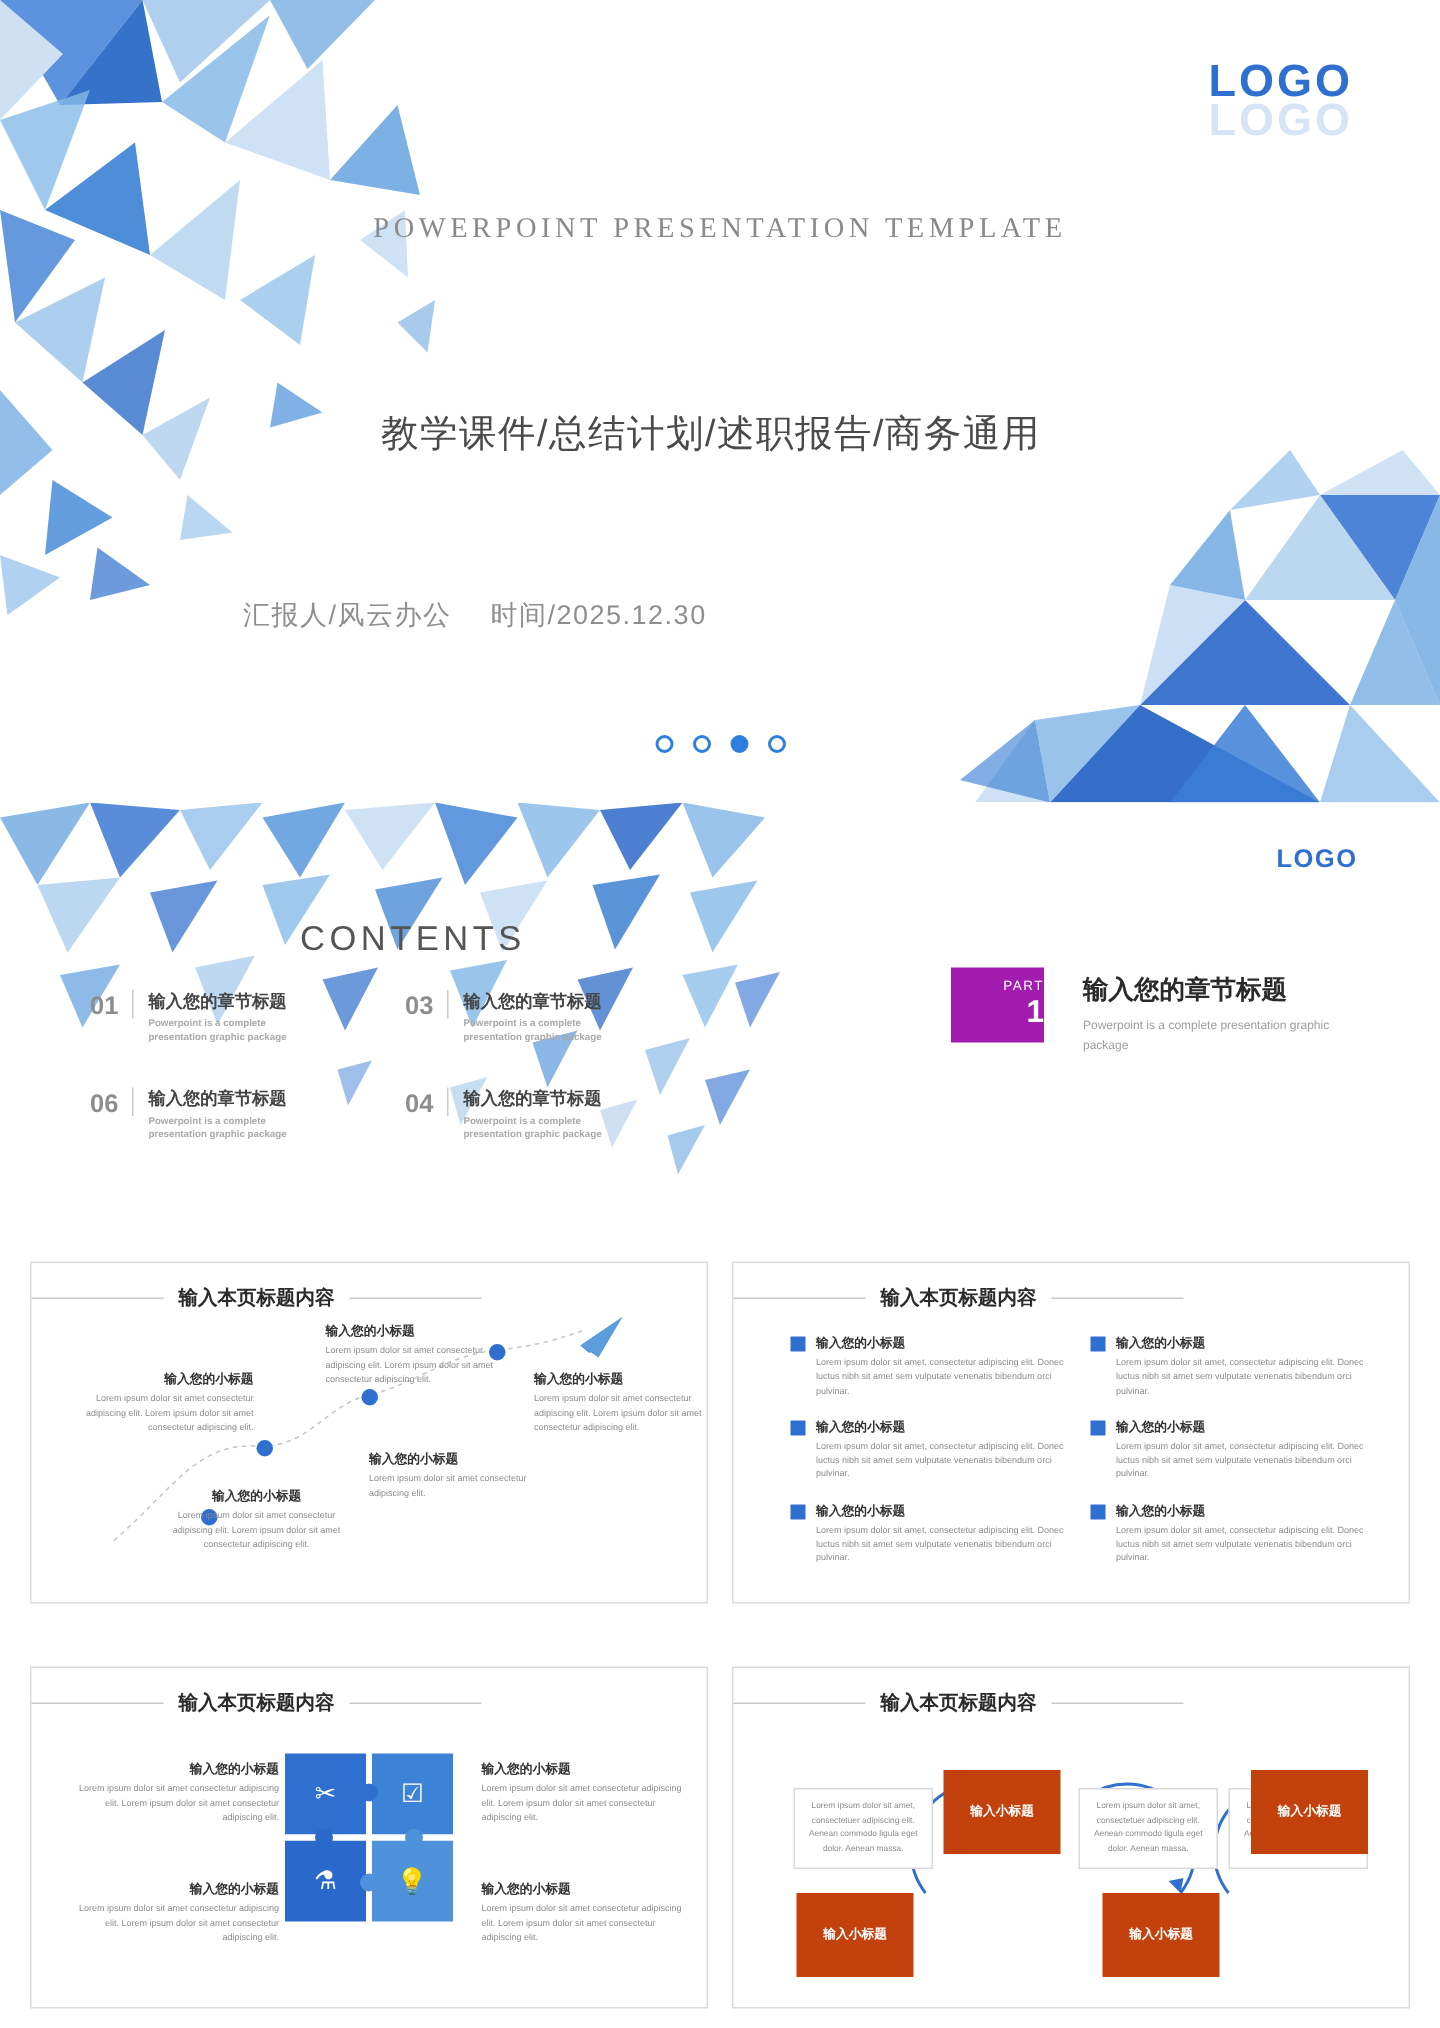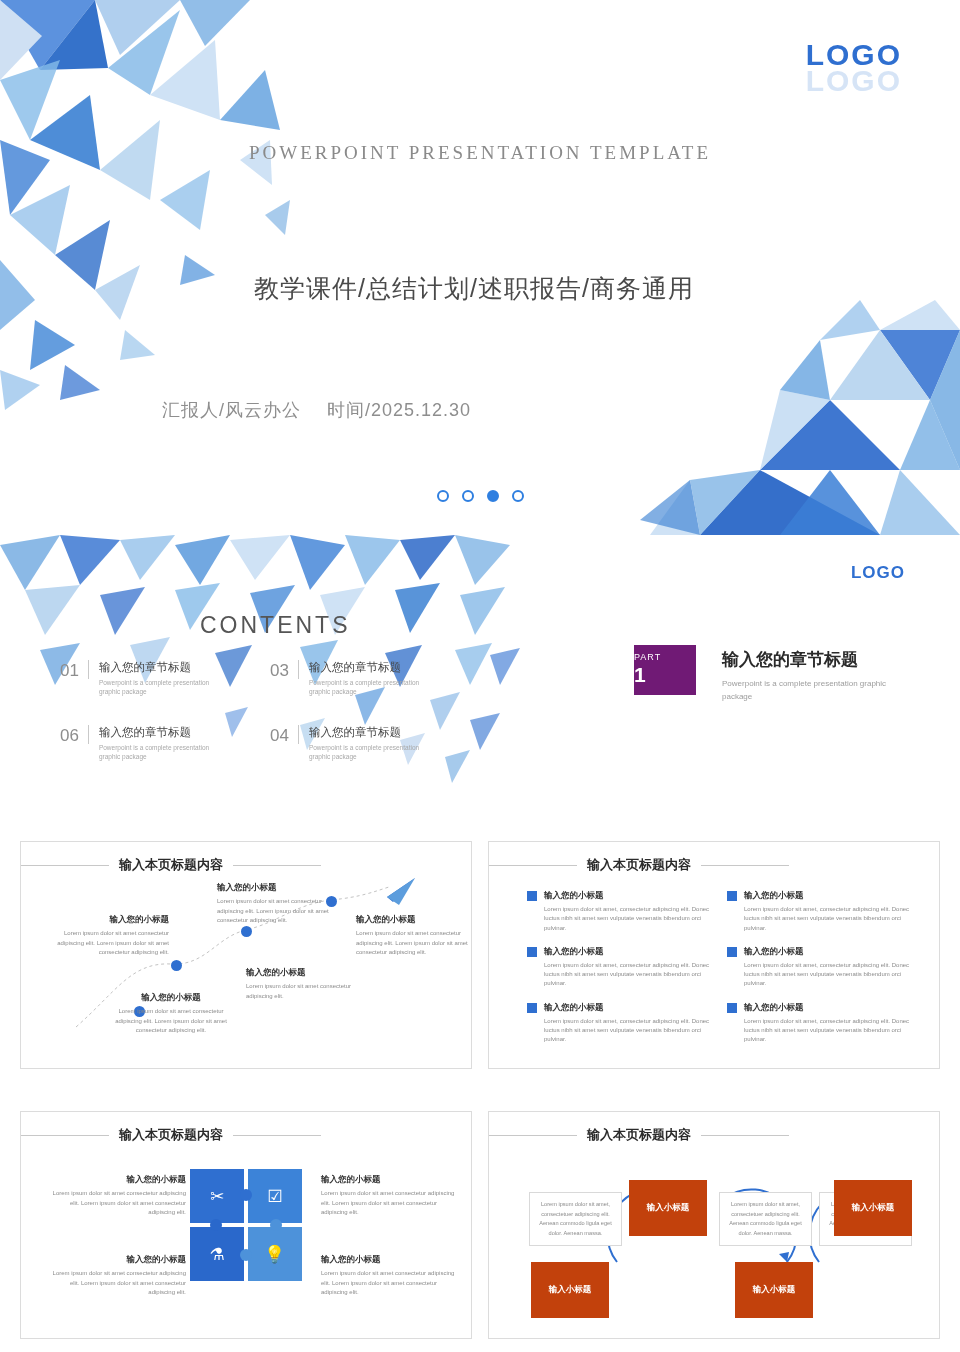--- a/index.html
+++ b/index.html
@@ -20,25 +20,25 @@
   .dots{position:absolute;left:0;right:0;top:490px;display:flex;justify-content:center;gap:13px;}
   .dot{width:12px;height:12px;border-radius:50%;border:2px solid #2f7fe0;box-sizing:border-box;}
   .dot.filled{background:#2f7fe0;}
 
   
   .slide-contents{position:absolute;left:0;top:535px;width:960px;height:285px;background:#fff;overflow:hidden;}
   .c-logo{position:absolute;right:55px;top:28px;font-size:17px;font-weight:bold;color:#2f6fd0;letter-spacing:1px;}
   .contents-title{position:absolute;left:200px;top:612px;font-size:23px;color:#555;letter-spacing:3px;}
   .toc{position:absolute;left:60px;top:660px;width:420px;}
   .toc-row{display:flex;}
-  .toc-item{width:210px;display:flex;align-items:flex-start;margin-bottom:28px;}
+  .toc-item{width:210px;display:flex;align-items:flex-start;margin-bottom:28px;font-weight:bold;}
   .toc-num{font-size:17px;color:#8d8d8d;padding-right:9px;border-right:1px solid #c9c9c9;margin-right:10px;line-height:1;padding-top:2px;}
   .toc-t{font-size:11.5px;color:#444;margin-bottom:3px;}
   .toc-d{font-size:6.5px;color:#a9a9a9;line-height:1.45;width:118px;}
-  .part-box{position:absolute;left:634px;top:645px;width:62px;height:50px;background:#701a75;color:#fff;text-align:left;}
+  .part-box{position:absolute;left:634px;top:645px;width:62px;height:50px;background:#a21caf;color:#fff;text-align:right;}
   .part-box .p-l{font-size:9px;letter-spacing:1px;margin-top:7px;}
   .part-box .p-n{font-size:21px;font-weight:bold;line-height:1;margin-top:2px;}
   .part-title{position:absolute;left:722px;top:648px;font-size:17px;font-weight:bold;color:#2a2a2a;}
   .part-desc{position:absolute;left:722px;top:678px;font-size:8px;color:#9d9d9d;line-height:1.6;width:180px;}
 
   
   .cs{position:absolute;width:452px;height:228px;border:1px solid #dcdcdc;background:#fff;box-sizing:border-box;}
   .cs-head{position:absolute;left:0;right:0;top:14px;display:flex;align-items:center;}
   .cs-head .line{height:1px;background:#c8c8c8;width:88px;}
   .cs-head .t{font-size:13px;font-weight:bold;color:#2b2b2b;padding:0 10px;white-space:nowrap;}

